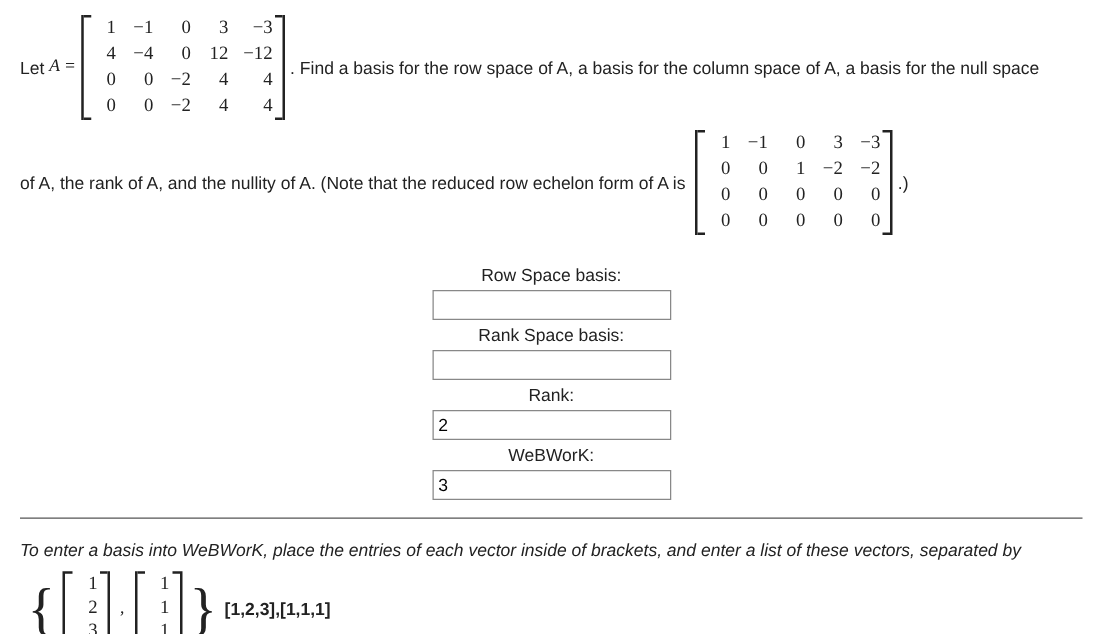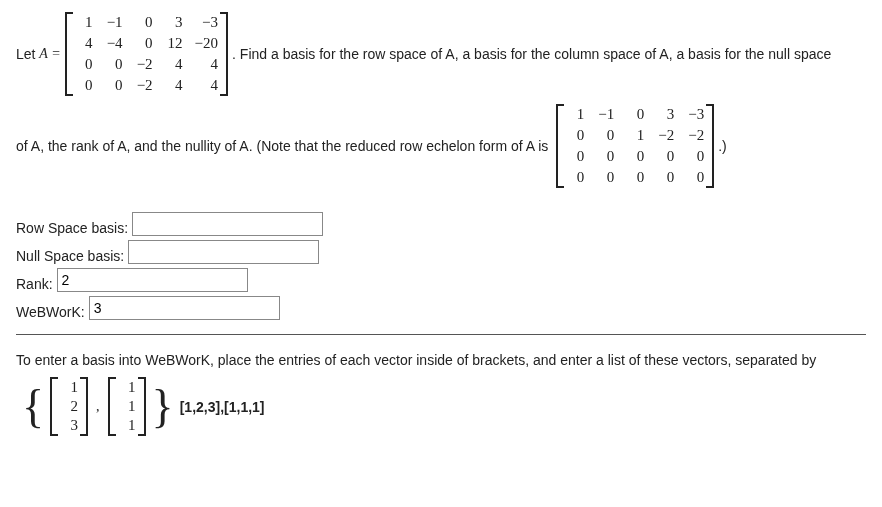--- a/index.html
+++ b/index.html
@@ -11,20 +11,21 @@
       color: #222;
       background: #fff;
       width: 882px;
     }
     .line {
       display: flex;
       align-items: center;
       flex-wrap: wrap;
       margin: 4px 0;
       line-height: 1.6;
+      font-style: italic;
     }
     .math-italic { font-style: italic; font-family: 'Times New Roman', serif; }
     .matrix {
       display: inline-flex;
       align-items: stretch;
       margin: 0 4px;
       vertical-align: middle;
       font-family: 'Times New Roman', serif;
       font-size: 15px;
     }
@@ -53,23 +54,24 @@
       display: grid;
       padding: 2px 4px;
       column-gap: 12px;
       row-gap: 4px;
     }
     .mat-body span { text-align: right; min-width: 18px; }
     .mat-4x5 .mat-body { grid-template-columns: repeat(5, auto); }
     .mat-3x1 .mat-body { grid-template-columns: auto; row-gap: 2px; }
     .answer-row {
       display: flex;
-      align-items: flex-end;
+      align-items: center;
       margin: 4px 0;
       gap: 4px;
+      flex-direction: column;
     }
     .answer-input {
       border: 1px solid #888;
       height: 24px;
       min-width: 26px;
       padding: 0 4px;
       font-size: 14px;
     }
     .hr { border: none; border-top: 1px solid #555; margin: 14px 0; }
     .braces {
@@ -99,21 +101,21 @@
     <span class="mat-body" id="matA">
         <span>1</span>
         <span>−1</span>
         <span>0</span>
         <span>3</span>
         <span>−3</span>
         <span>4</span>
         <span>−4</span>
         <span>0</span>
         <span>12</span>
-        <span>−20</span>
+        <span>−12</span>
         <span>0</span>
         <span>0</span>
         <span>−2</span>
         <span>4</span>
         <span>4</span>
         <span>0</span>
         <span>0</span>
         <span>−2</span>
         <span>4</span>
         <span>4</span>
@@ -153,21 +155,21 @@
   </span>
   <span class="txt">.)</span>
 </div>
 
 <div style="margin-top:24px;">
   <div class="answer-row">
     <span>Row Space basis:</span>
     <input class="answer-input" value="" style="">
   </div>
   <div class="answer-row">
-    <span>Null Space basis:</span>
+    <span>Rank Space basis:</span>
     <input class="answer-input" value="" style="">
   </div>
   <div class="answer-row">
     <span>Rank:</span>
     <input class="answer-input" value="2" style="">
   </div>
   <div class="answer-row">
     <span>WeBWorK:</span>
     <input class="answer-input" value="3" style="">
   </div>

